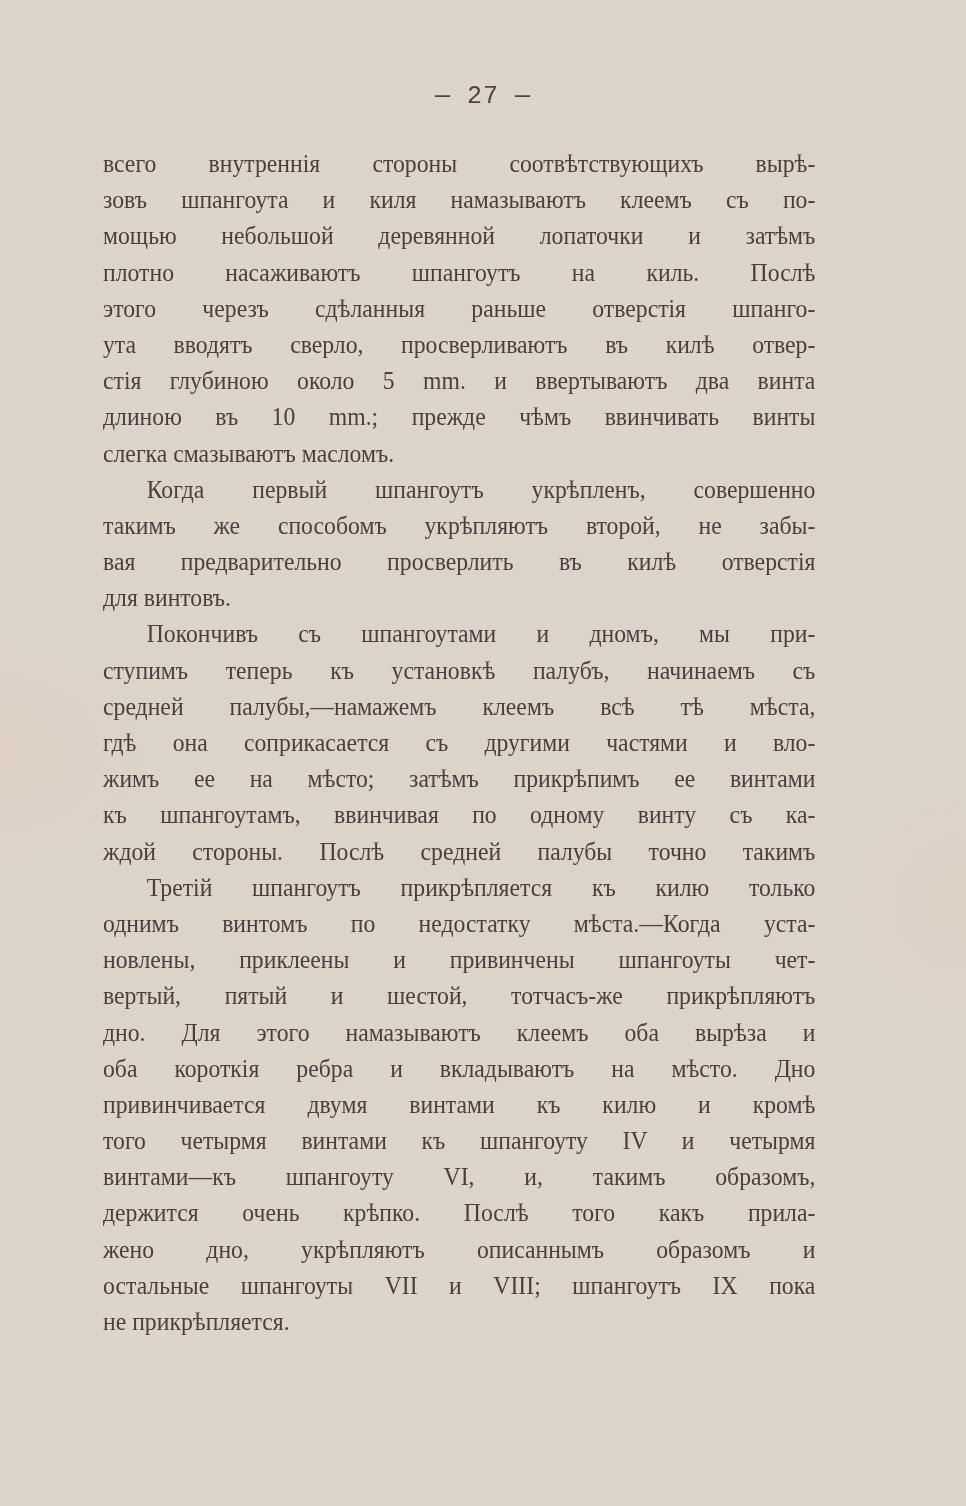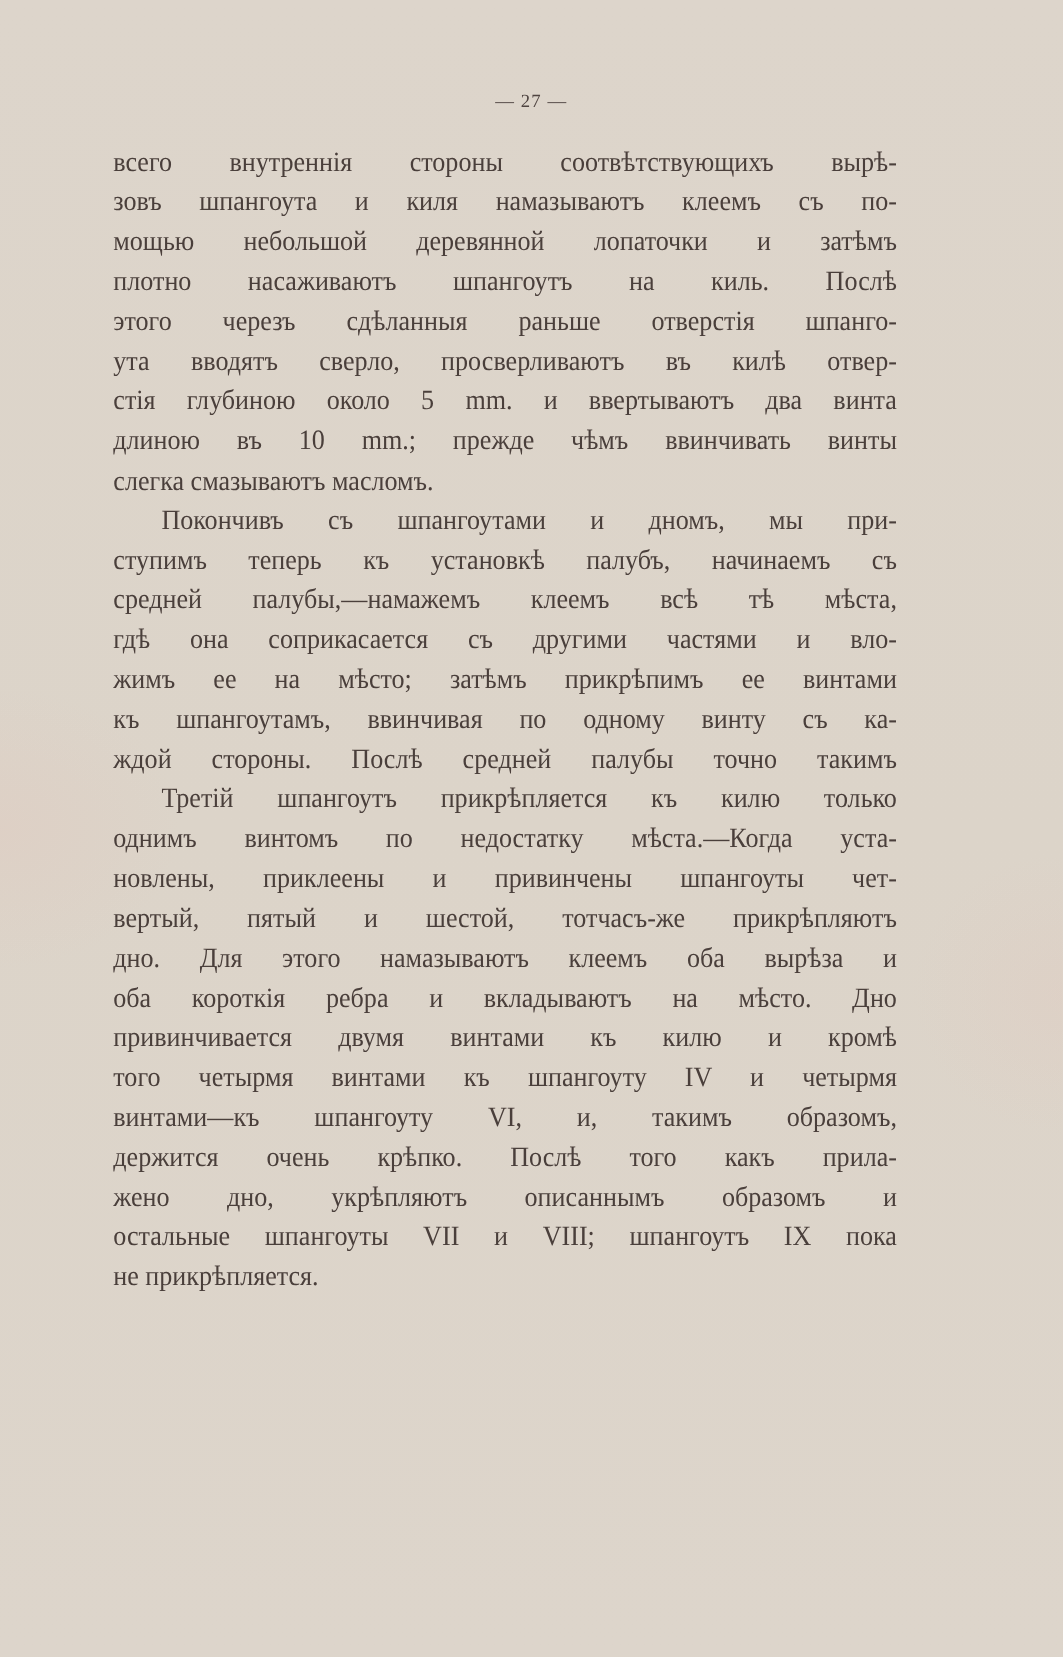--- a/index.html
+++ b/index.html
@@ -25,28 +25,29 @@
     top: 0;
     width: 966px;
     height: 1506px;
   }
   .page-number {
     position: absolute;
     top: 82px;
     left: 0;
     width: 966px;
     text-align: center;
-    font-size: 17px;
+    font-size: 25px;
     letter-spacing: 1px;
     color: #4f4441;
+    font-family: Liberation Mono, monospace;
   }
   .text-block {
     position: absolute;
     left: 103px;
-    top: 129px;
+    top: 146px;
     width: 712px;
   }
   .line {
     display: block;
     height: 36.2px;
     line-height: 36.2px;
     font-size: 25.5px;
     white-space: nowrap;
     text-align: justify;
     text-align-last: justify;
@@ -75,20 +76,26 @@
       <span class="line">зовъ шпангоута и киля намазываютъ клеемъ съ по-</span>
       <span class="line">мощью небольшой деревянной лопаточки и затѣмъ</span>
       <span class="line">плотно насаживаютъ шпангоутъ на киль. Послѣ</span>
       <span class="line">этого черезъ сдѣланныя раньше отверстія шпанго-</span>
       <span class="line">ута вводятъ сверло, просверливаютъ въ килѣ отвер-</span>
       <span class="line">стія глубиною около 5 mm. и ввертываютъ два винта</span>
       <span class="line">длиною въ 10 mm.; прежде чѣмъ ввинчивать винты</span>
       <span class="line last">слегка смазываютъ масломъ.</span>
     </div>
 
+    <div>
+      <span class="line indent">Когда первый шпангоутъ укрѣпленъ, совершенно</span>
+      <span class="line">такимъ же способомъ укрѣпляютъ второй, не забы-</span>
+      <span class="line">вая предварительно просверлить въ килѣ отверстія</span>
+      <span class="line last">для винтовъ.</span>
+    </div>
 
     <div>
       <span class="line indent">Покончивъ съ шпангоутами и дномъ, мы при-</span>
       <span class="line">ступимъ теперь къ установкѣ палубъ, начинаемъ съ</span>
       <span class="line">средней палубы,—намажемъ клеемъ всѣ тѣ мѣста,</span>
       <span class="line">гдѣ она соприкасается съ другими частями и вло-</span>
       <span class="line">жимъ ее на мѣсто; затѣмъ прикрѣпимъ ее винтами</span>
       <span class="line">къ шпангоутамъ, ввинчивая по одному винту съ ка-</span>
       <span class="line">ждой стороны. Послѣ средней палубы точно такимъ</span>
     </div>

